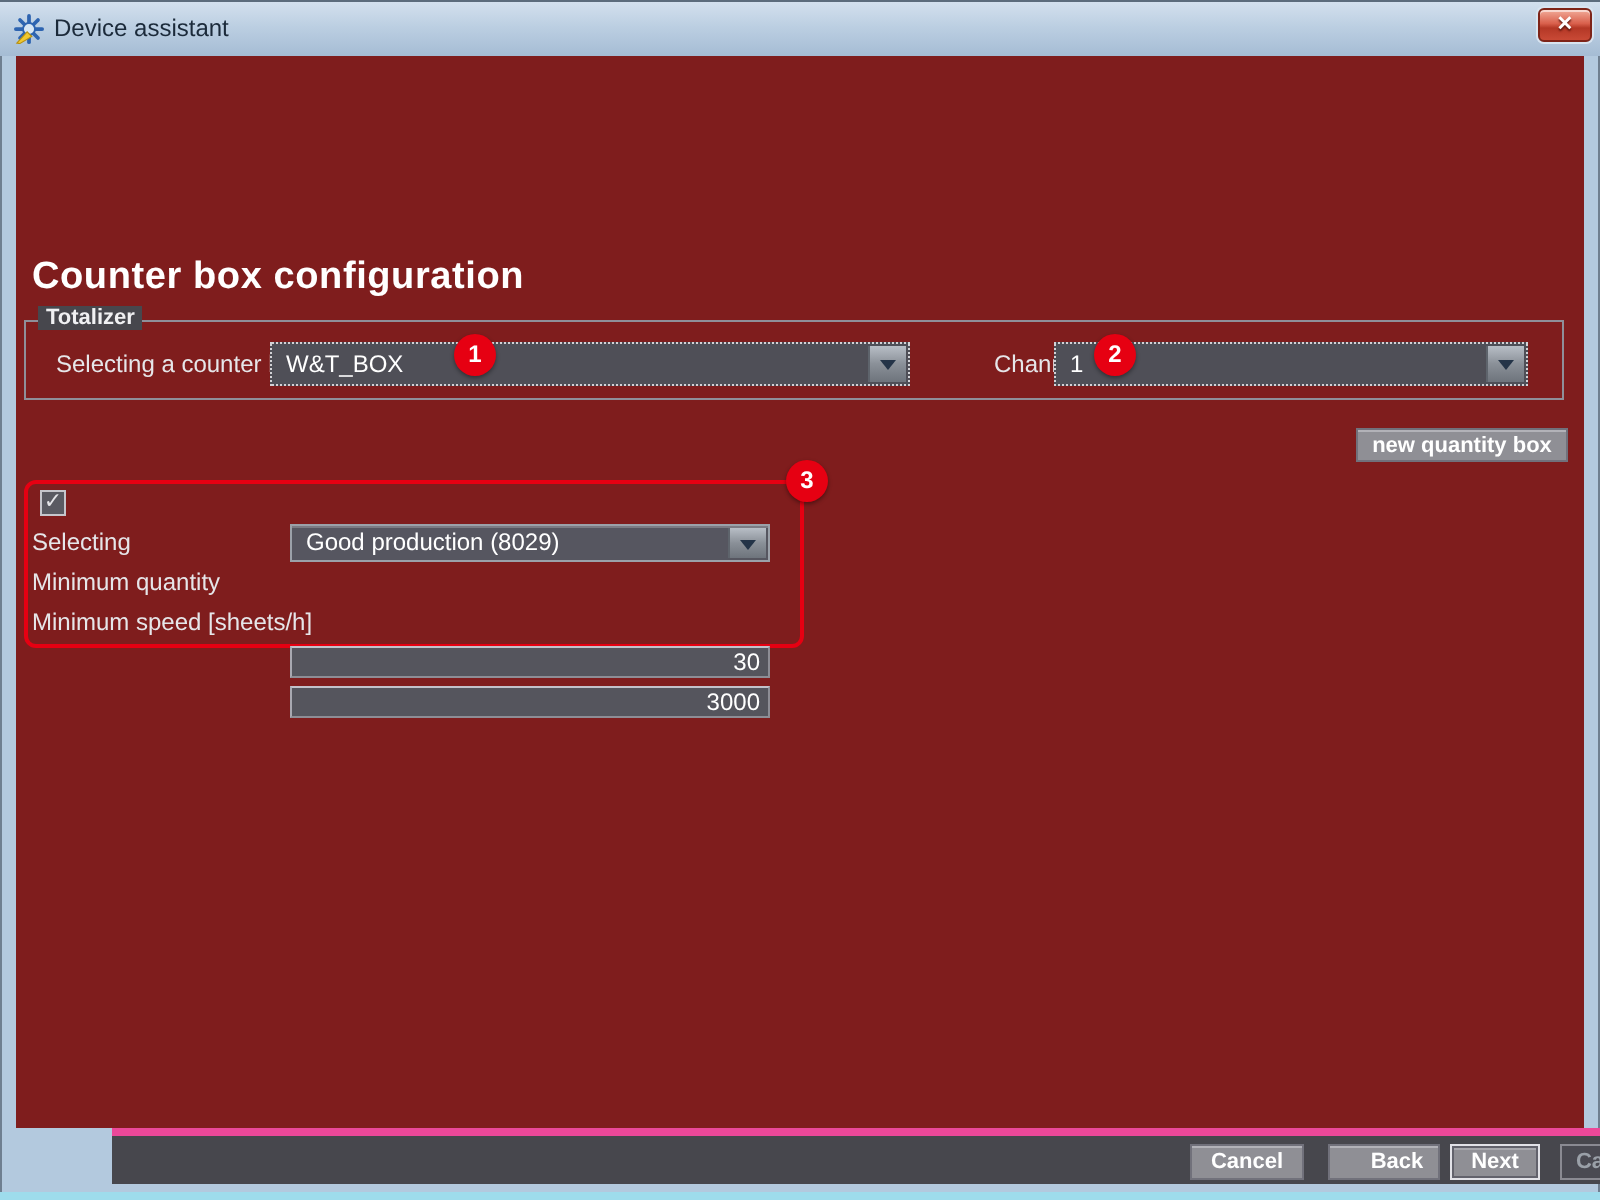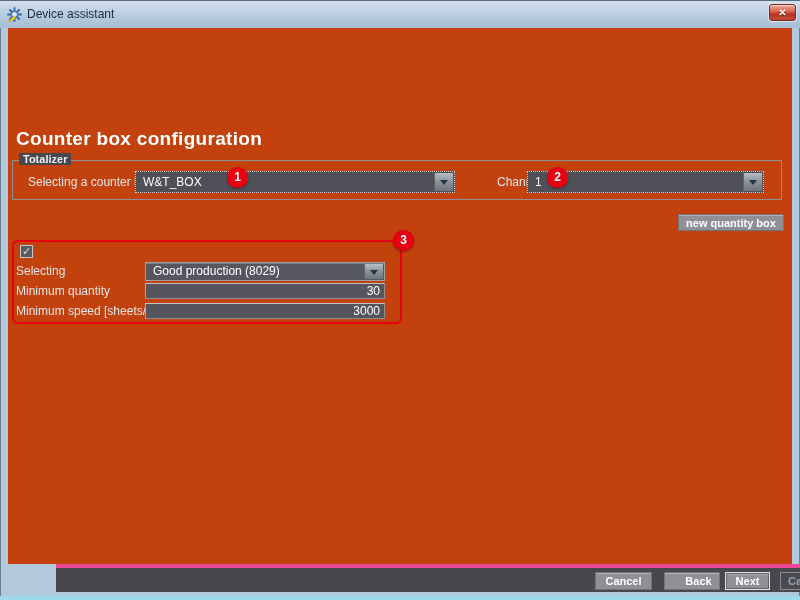--- a/index.html
+++ b/index.html
@@ -13,21 +13,21 @@
   .title-icon{position:absolute;left:7px;top:6px;width:15px;height:15px;}
   .title-text{position:absolute;left:27px;top:0;height:26px;line-height:26px;
               font-size:12px;color:#1b2a3a;}
   .close-btn{position:absolute;right:4px;top:3px;width:27px;height:17px;
              background:linear-gradient(180deg,#f2ab99 0%,#d9604c 45%,#b43826 60%,#c94a36 100%);
              border:1px solid #7e2418;border-radius:3px;
              box-shadow:0 0 0 1px #d8e4f0, inset 0 1px 0 rgba(255,255,255,.55);
              color:#fff;font-size:10px;font-weight:bold;text-align:center;line-height:15px;
              cursor:pointer;text-shadow:0 1px 1px #5a140c;}
   
-  .content{position:absolute;left:8px;top:28px;width:784px;height:536px;background:#c2410c;}
+  .content{position:absolute;left:8px;top:28px;width:784px;height:536px;background:#7f1d1d;}
   .footer{position:absolute;left:8px;top:564px;width:784px;height:28px;background:#47474d;
           border-top:4px solid #ec4899;margin-left:48px;}
   .bottom-accent{position:absolute;left:0;bottom:0;width:100%;height:4px;background:#9edcec;}
   
   .page-title{position:absolute;left:8px;top:100px;font-size:19px;font-weight:bold;color:#ffffff;letter-spacing:.3px;}
   .lbl{position:absolute;font-size:12px;color:#e6e6e9;white-space:nowrap;}
   
   .groupbox{position:absolute;left:4px;top:132px;width:770px;height:40px;
             border:1px solid #8f8f99;}
   .groupbox-label{position:absolute;left:6px;top:-8px;background:#47474d;padding:0 4px;
@@ -38,21 +38,21 @@
   .combo .arrow-btn{position:absolute;right:1px;top:1px;bottom:1px;width:19px;
          background:linear-gradient(180deg,#b8bec6 0%,#8a9098 50%,#6e747c 100%);
          border-left:1px solid #5e646c;cursor:pointer;}
   .combo .arrow-btn::after{content:"";position:absolute;left:50%;top:50%;margin:-2px 0 0 -4px;
          width:0;height:0;border:4px solid transparent;border-top:5px solid #243448;border-bottom:none;}
   .combo.solid{border:1px solid #9ba1a9;background:#565660;
                box-shadow:inset 0 1px 0 rgba(255,255,255,.22);line-height:17px;}
   
   .field{position:absolute;background:#55555d;border:1px solid #8d8d95;
          border-top-color:#c2c2ca;border-left-color:#a8a8b0;
-         color:#fff;font-size:12px;text-align:right;padding:0 4px;outline:none;}
+         color:#fff;font-size:12px;text-align:right;padding:0 4px;outline:none;margin-top:40px;}
   
   .checkbox{position:absolute;left:12px;top:217px;width:13px;height:13px;background:#5a5a62;
             border:1px solid #c6c6cc;color:#e4e4e8;font-size:11px;line-height:11px;
             text-align:center;cursor:pointer;}
   
   .anno-rect{position:absolute;left:4px;top:212px;width:390px;height:84px;
              border:2px solid #e60012;border-radius:6px;}
   .badge{position:absolute;width:21px;height:21px;border-radius:50%;background:#e60012;
          color:#fff;font-size:12px;font-weight:bold;text-align:center;line-height:21px;
          box-shadow:0 1px 2px rgba(0,0,0,.4);}

